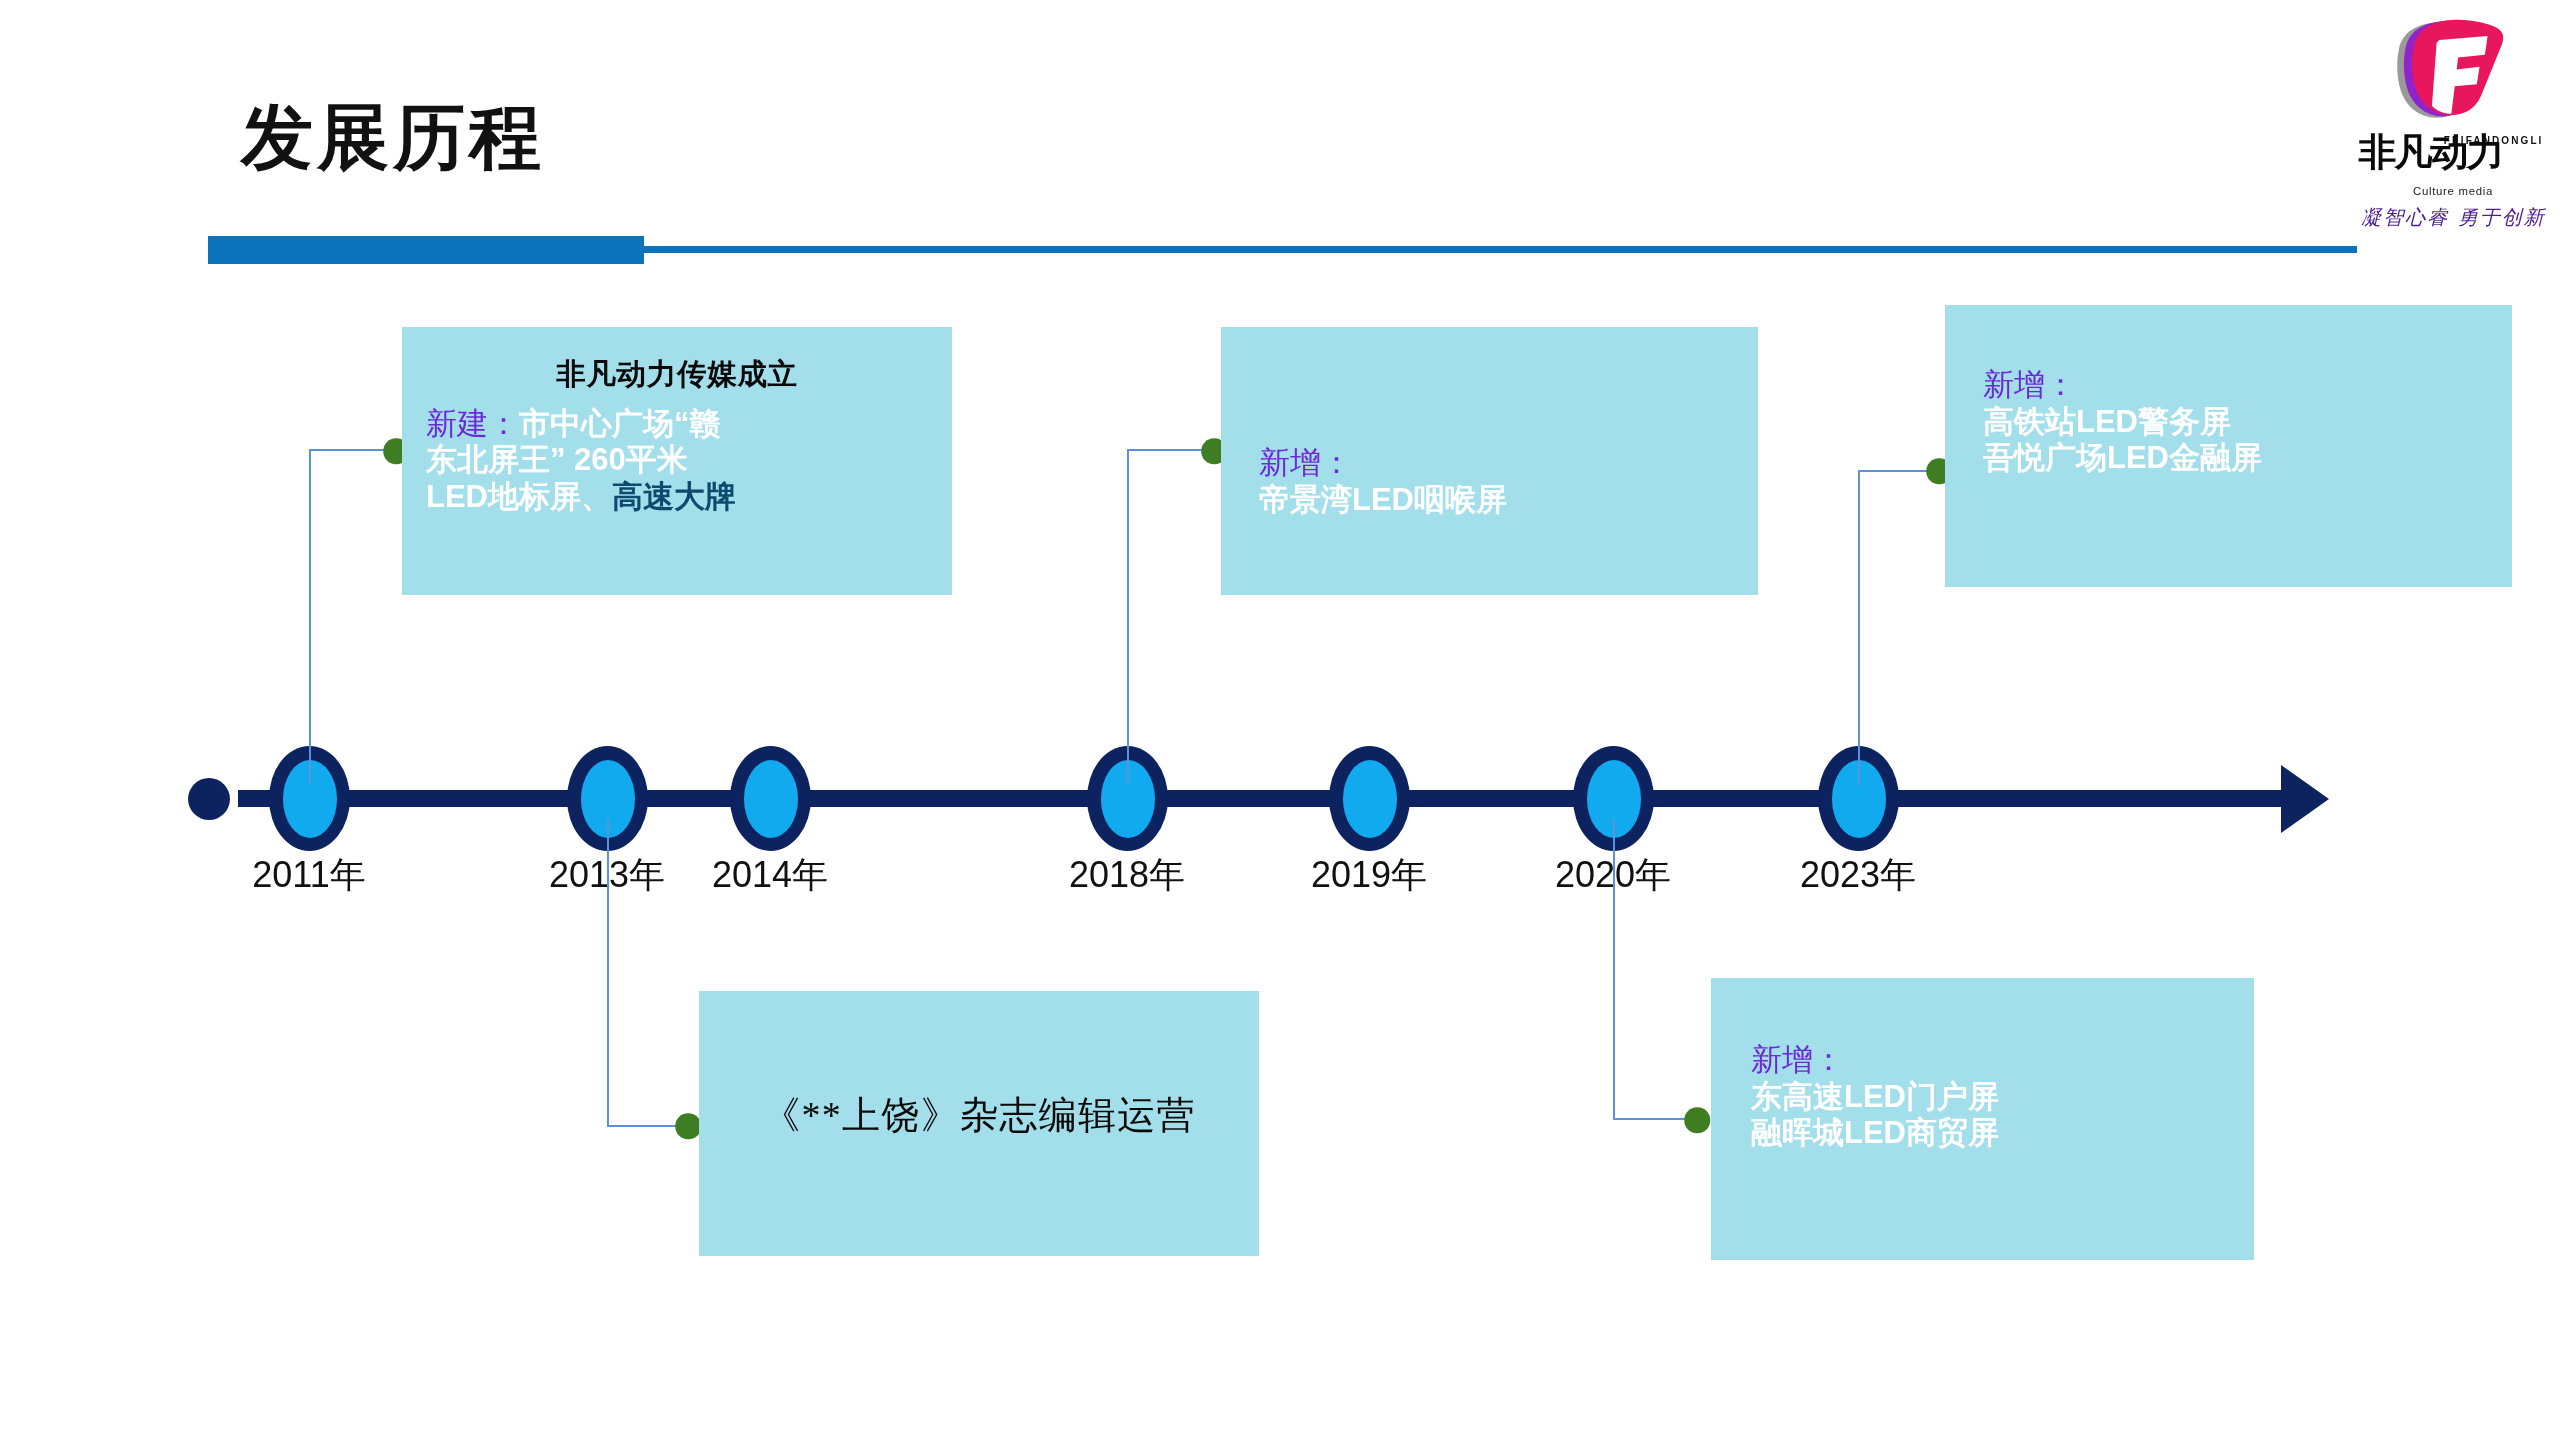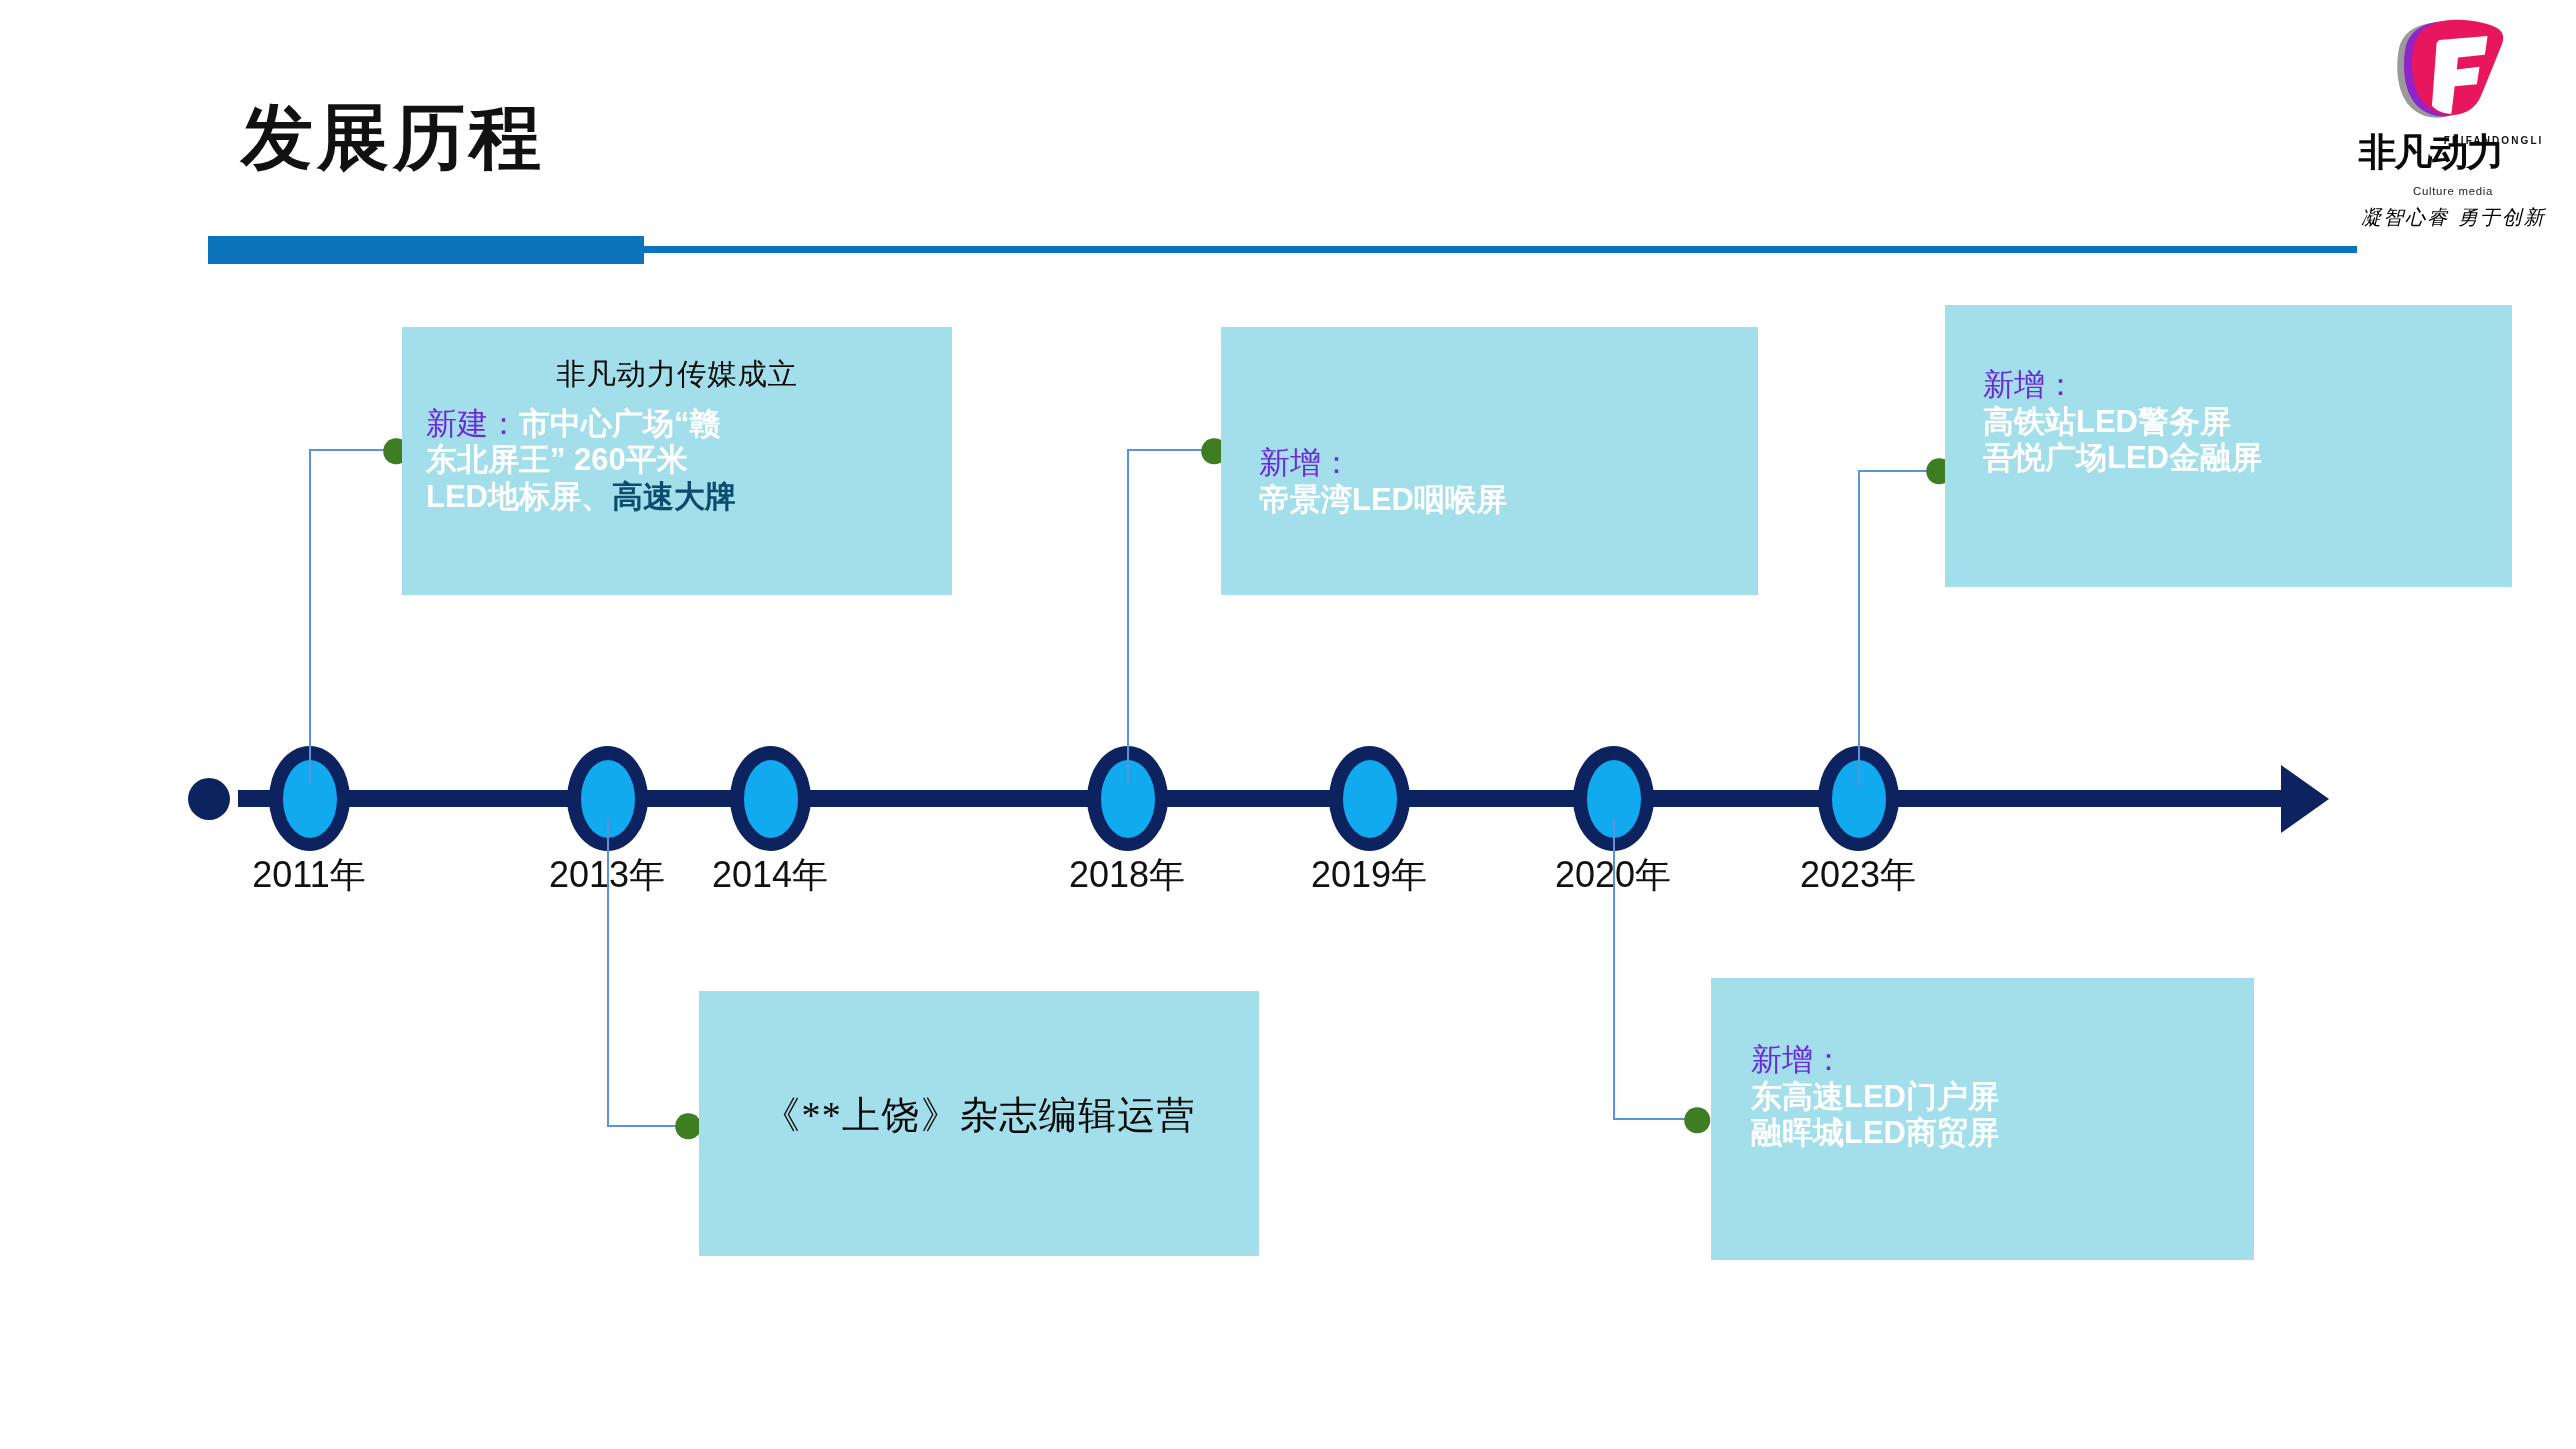--- a/index.html
+++ b/index.html
@@ -32,21 +32,21 @@
     position:absolute; left:17.4px; top:120px; width:188px;
     font-size:38px; font-weight:700; color:#0a0a0a; letter-spacing:-2px;
     font-family:"DejaVu Sans",sans-serif; line-height:1.05;
   }
   #logo-sub-en {
     position:absolute; left:21.5px; top:172px; width:181px;
     text-align:center; font-size:11.4px; color:#222; letter-spacing:0.7px;
   }
   #logo-tagline {
     position:absolute; left:12px; top:191px; width:201px;
-    text-align:center; font-size:20px; color:#000000;
+    text-align:center; font-size:20px; color:#4c1d95;
     font-family:"DejaVu Serif",serif; font-style:italic; letter-spacing:2px;
   }
 
   
   #axis-line {
     position:absolute; left:238px; top:790px;
     width:2070px; height:17.4px; background:#0d2360;
   }
   #axis-start-dot {
     position:absolute; left:188px; top:778px;
@@ -95,21 +95,21 @@
     position:absolute; left:-4px; width:104%; height:47px;
     background:linear-gradient(100deg,#ffffff 0%,#d9d9d9 18%,#8e8e8e 62%,#c9c9c9 86%,#ffffff 100%);
     border-bottom-left-radius:100% 100%;
     border-bottom-right-radius:60% 100%;
     clip-path:polygon(0% 0%, 100% 0%, 100% 62%, 0% 100%);
     z-index:-1;
   }
   .card-inner { position:relative; z-index:2; }
 
   .card-title {
-    font-size:29.5px; font-weight:400; color:#0a0a0a; text-align:center;
+    font-size:29.5px; font-weight:700; color:#0a0a0a; text-align:center;
     letter-spacing:0.7px; margin-bottom:10.7px;
   }
   .card-line { font-size:31px; line-height:1.18; color:#0a0a0a; letter-spacing:0px; }
   .lbl { font-weight:400; color:#6d28d9; }
   .hl  { font-weight:700; color:#ffffff; }
   .hlk { font-weight:700; color:#0c4a6e; }
   .plain-line { font-size:38px; color:#0a0a0a; letter-spacing:1.3px; }
 </style>
 </head>
 <body>

